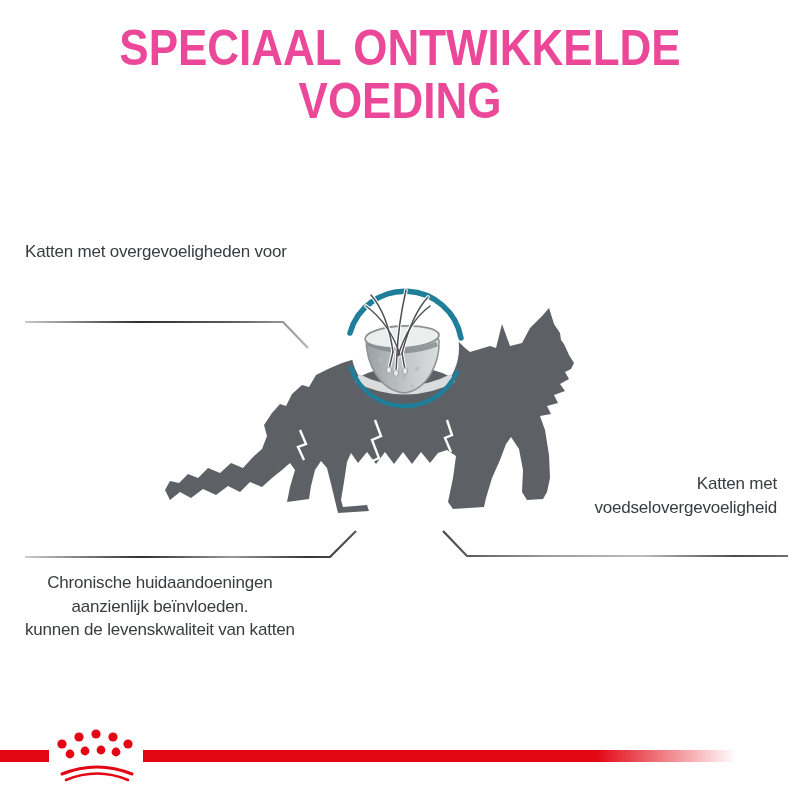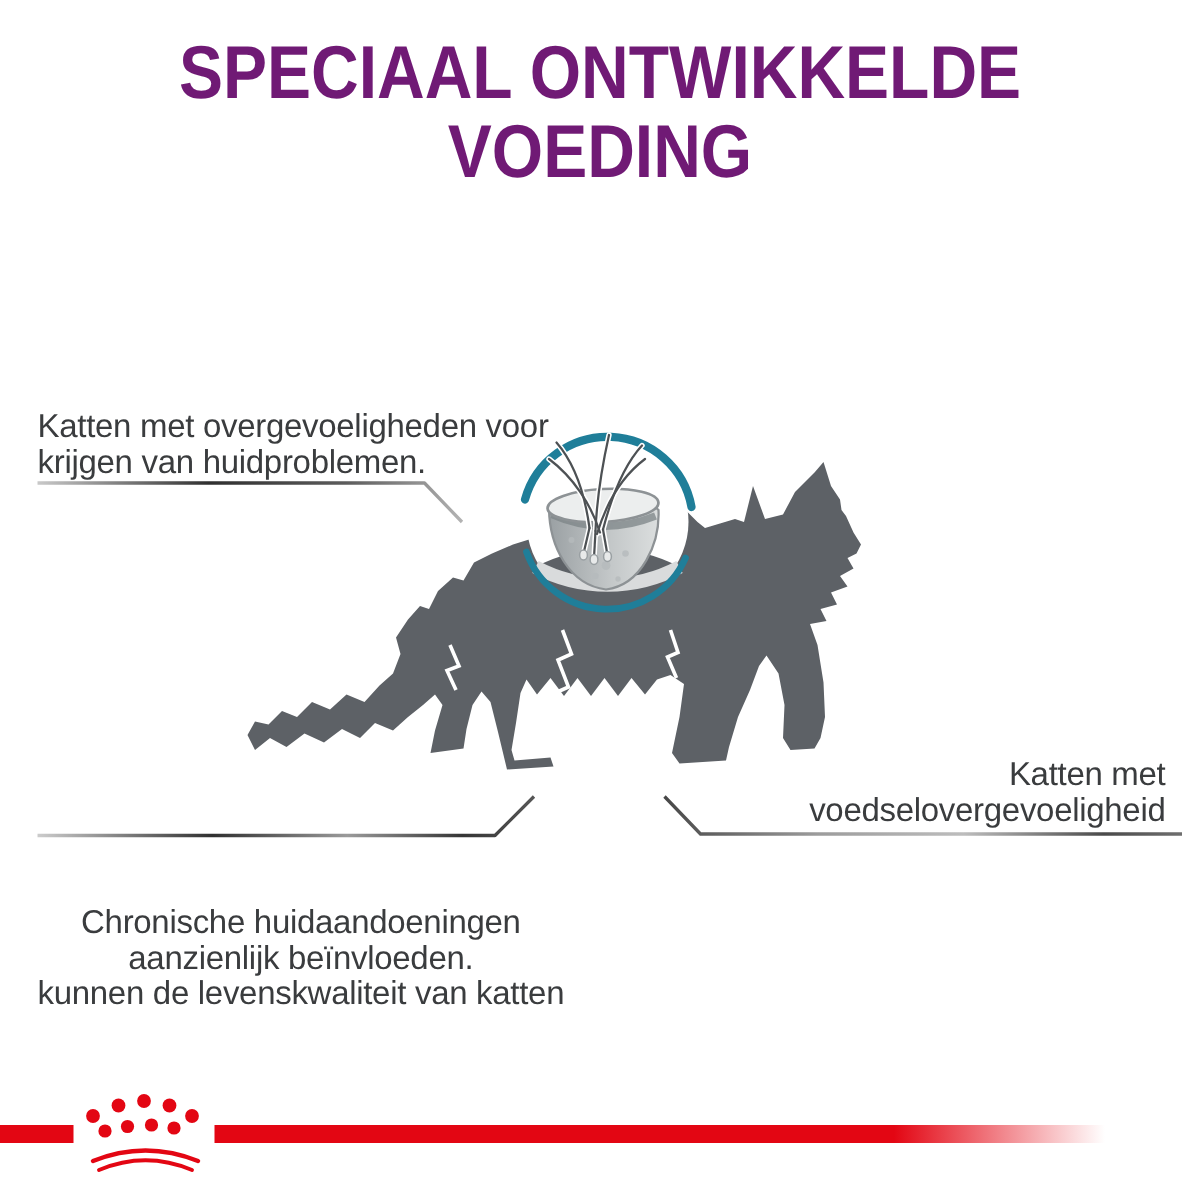--- a/index.html
+++ b/index.html
@@ -1,23 +1,23 @@
 <!DOCTYPE html>
 <html><head>
 <meta charset="utf-8">
 <style>
   html,body{margin:0;padding:0;background:#fff;}
   .canvas{position:relative;width:800px;height:800px;background:#ffffff;overflow:hidden;
           font-family:"Liberation Sans", sans-serif;}
   
   .title{position:absolute;left:0;top:22px;width:800px;text-align:center;
-         color:#701a75;font-weight:700;font-size:50px;line-height:53px;letter-spacing:0px;}
+         color:#ec4899;font-weight:700;font-size:50px;line-height:53px;letter-spacing:0px;}
   .title-line{transform:scaleX(0.88);transform-origin:50% 50%;white-space:nowrap;}
   
-  .para{position:absolute;color:#3a3c3e;font-size:22px;line-height:23.7px;letter-spacing:-0.2px;margin-top:32px;}
+  .para{position:absolute;color:#3a3c3e;font-size:17px;line-height:23.7px;letter-spacing:-0.2px;}
   .para div{white-space:nowrap;}
   .para-top-left{left:25px;top:240px;text-align:left;}
   .para-bottom-left{left:25px;top:571px;text-align:center;}
   .para-right{right:23px;top:472px;text-align:right;line-height:24.4px;}
   
   .art{position:absolute;left:0;top:0;}
   
   .bar-left{position:absolute;left:0;top:750px;width:49px;height:12px;background:#e30613;}
   .bar-right{position:absolute;left:143px;top:750px;width:612px;height:12px;
              background:linear-gradient(to right,#e30613 0%,#e30613 74%,rgba(227,6,19,0) 97%);}
@@ -28,21 +28,20 @@
 
 <div class="canvas">
 
   <h1 class="title" style="margin:0;">
     <div class="title-line">SPECIAAL ONTWIKKELDE</div>
     <div class="title-line">VOEDING</div>
   </h1>
 
   <div class="para para-top-left">
     <div>Katten met overgevoeligheden voor</div>
-    <div>krijgen van huidproblemen.</div>
   </div>
 
   <div class="para para-bottom-left">
     <div>Chronische huidaandoeningen</div>
     <div>aanzienlijk beïnvloeden.</div>
     <div>kunnen de levenskwaliteit van katten</div>
   </div>
 
   <div class="para para-right">
     <div>Katten met</div>

